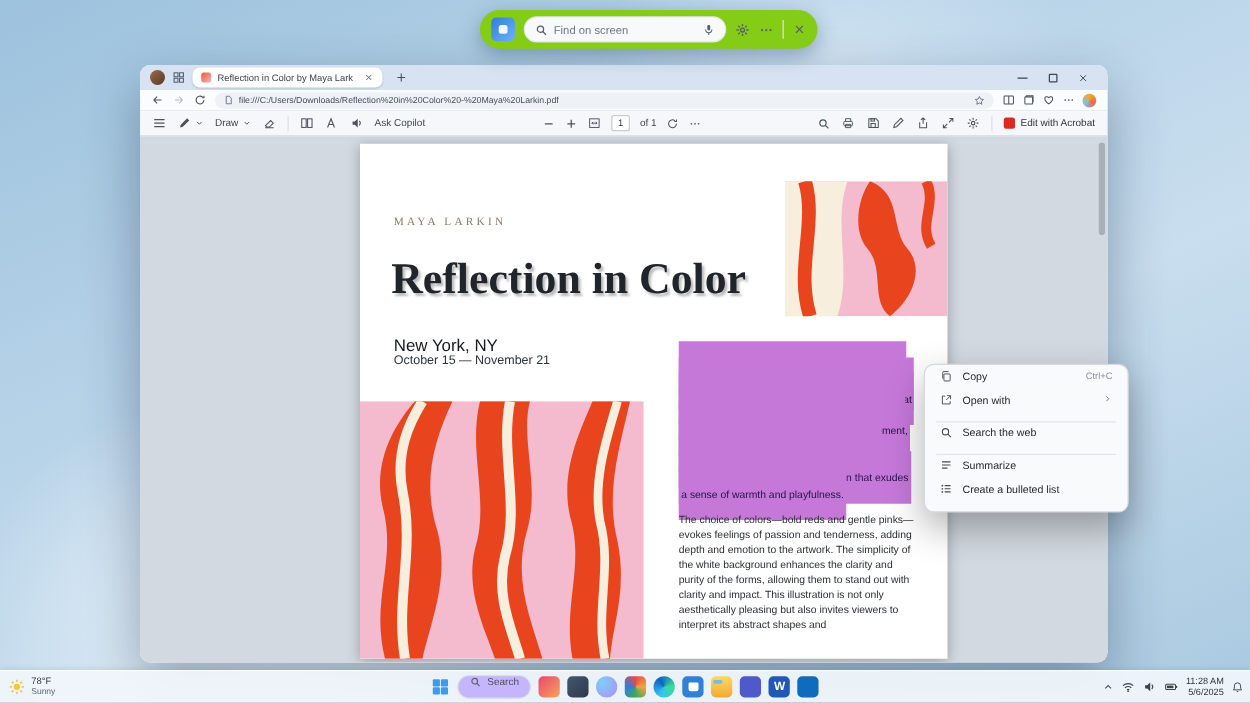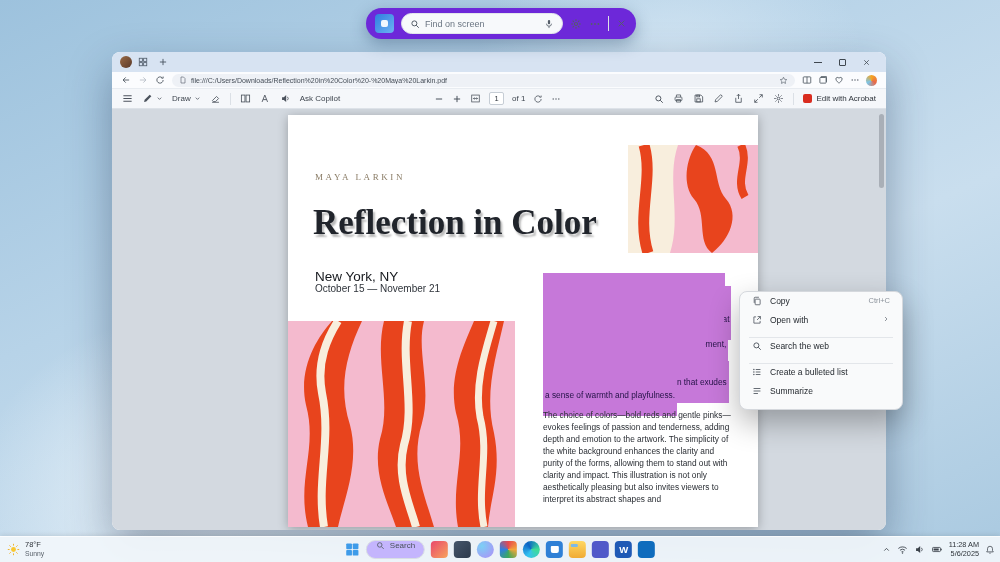--- a/index.html
+++ b/index.html
@@ -3,21 +3,21 @@
 <meta charset="utf-8">
 <style>
 *{margin:0;padding:0;box-sizing:border-box}
 html,body{width:1000px;height:562px;overflow:hidden;font-family:"Liberation Sans",sans-serif;position:relative;background:#aecbe2}
 svg{display:block}
 .desktop{position:absolute;inset:0;background:linear-gradient(155deg,#9dc2dd 0%,#b7d3e8 35%,#c9deee 62%,#a9c9e0 100%)}
 .bloom{position:absolute;left:-60px;bottom:-140px;width:560px;height:420px;background:radial-gradient(ellipse at center,rgba(240,247,252,.95),rgba(240,247,252,0) 62%)}
 .bloom2{position:absolute;right:120px;top:-80px;width:420px;height:260px;background:radial-gradient(ellipse at center,rgba(225,238,248,.6),rgba(225,238,248,0) 65%)}
 
 
-.findbar{position:absolute;left:366px;top:8px;width:270px;height:31px;background:#6d28d9;border-radius:16px;box-shadow:0 5px 16px rgba(25,55,90,.35);display:flex;align-items:center;padding:0 9px;gap:7px;z-index:50}
+.findbar{position:absolute;left:384px;top:8px;width:270px;height:31px;background:#84cc16;border-radius:16px;box-shadow:0 5px 16px rgba(25,55,90,.35);display:flex;align-items:center;padding:0 9px;gap:7px;z-index:50}
 .fb-app{width:19px;height:19px;border-radius:4px;background:linear-gradient(135deg,#2f7ee0,#6db2f2);display:flex;align-items:center;justify-content:center;flex:0 0 auto}
 .fb-app .dot{width:7px;height:7px;border-radius:2px;background:rgba(255,255,255,.92)}
 .fb-pill{flex:1;height:21px;border:1px solid #e2e6ec;background:#f7f9fb;border-radius:11px;display:flex;align-items:center;gap:5px;padding:0 8px;color:#5d6773;min-width:0}
 .fb-pill input{flex:1;border:0;background:transparent;outline:0;font-size:9px;color:#333;min-width:0}
 .fb-pill input::placeholder{color:#6b7683}
 .fb-ic{color:#555e69;display:flex;align-items:center;justify-content:center;flex:0 0 auto}
 .fb-div{width:1px;height:15px;background:#dde1e6;flex:0 0 auto}
 
 
 .window{position:absolute;left:112px;top:52px;width:774px;height:478px;border-radius:8px;box-shadow:0 18px 44px rgba(20,40,70,.38);background:#fff;z-index:10;overflow:hidden;display:flex;flex-direction:column}
@@ -165,20 +165,29 @@
   <div class="tabstrip">
     <div class="tab-avatar"></div>
     <span class="ws-ic">
         <svg width="10" height="10" viewBox="0 0 16 16" fill="none" stroke="currentColor" stroke-width="1.3">
           <rect x="2" y="2" width="5" height="5"></rect>
           <rect x="9" y="2" width="5" height="5"></rect>
           <rect x="2" y="9" width="5" height="5"></rect>
           <rect x="9" y="9" width="5" height="5"></rect>
         </svg>
       </span>
+    <div class="tab">
+      <div class="tab-fav"></div>
+      <span class="tab-title">Reflection in Color by Maya Lark</span>
+      <span class="tab-close">
+          <svg width="8" height="8" viewBox="0 0 16 16">
+            <path d="M4 4 L12 12 M12 4 L4 12" stroke="currentColor" stroke-width="1.6"></path>
+          </svg>
+        </span>
+    </div>
     <span class="newtab">
         <svg width="10" height="10" viewBox="0 0 16 16">
           <path d="M8 3v10M3 8h10" stroke="currentColor" stroke-width="1.4"></path>
         </svg>
       </span>
     <div class="win-controls">
       <div class="wc">
           <div class="wc-min"></div>
         </div>
       <div class="wc">
@@ -467,42 +476,42 @@
         <svg width="10" height="10" viewBox="0 0 16 16">
           <circle cx="7" cy="7" r="4" fill="none" stroke="currentColor" stroke-width="1.4"></circle>
           <line x1="10" y1="10" x2="14" y2="14" stroke="currentColor" stroke-width="1.4"></line>
         </svg>
       </span>
     <span>Search the web</span>
   </div>
   <div class="cm-sep"></div>
   <div class="cm-item">
     <span class="cm-ic">
+        <svg width="10" height="10" viewBox="0 0 16 16" stroke="currentColor" stroke-width="1.3">
+          <line x1="2.5" y1="4" x2="13.5" y2="4"></line>
+          <line x1="2.5" y1="8" x2="13.5" y2="8"></line>
+          <line x1="2.5" y1="12" x2="9.5" y2="12"></line>
+        </svg>
+      </span>
+    <span>Summarize</span>
+  </div>
+  <div class="cm-item">
+    <span class="cm-ic">
         <svg width="10" height="10" viewBox="0 0 16 16">
           <circle cx="3" cy="4" r="1.1" fill="currentColor"></circle>
           <circle cx="3" cy="8" r="1.1" fill="currentColor"></circle>
           <circle cx="3" cy="12" r="1.1" fill="currentColor"></circle>
           <g stroke="currentColor" stroke-width="1.3">
             <line x1="6" y1="4" x2="13.5" y2="4"></line>
             <line x1="6" y1="8" x2="13.5" y2="8"></line>
             <line x1="6" y1="12" x2="13.5" y2="12"></line>
           </g>
         </svg>
       </span>
     <span>Create a bulleted list</span>
-  </div>
-  <div class="cm-item">
-    <span class="cm-ic">
-        <svg width="10" height="10" viewBox="0 0 16 16" stroke="currentColor" stroke-width="1.3">
-          <line x1="2.5" y1="4" x2="13.5" y2="4"></line>
-          <line x1="2.5" y1="8" x2="13.5" y2="8"></line>
-          <line x1="2.5" y1="12" x2="9.5" y2="12"></line>
-        </svg>
-      </span>
-    <span>Summarize</span>
   </div>
 </div>
 
 <div class="taskbar">
   <div class="tb-weather">
     <span style="display:flex;color:#f0b429">
         <svg width="13" height="13" viewBox="0 0 16 16">
           <circle cx="8" cy="8" r="3" fill="#f8c832"></circle>
           <g stroke="#f0b429" stroke-width="1.2">
             <line x1="8" y1="1" x2="8" y2="3.2"></line>

